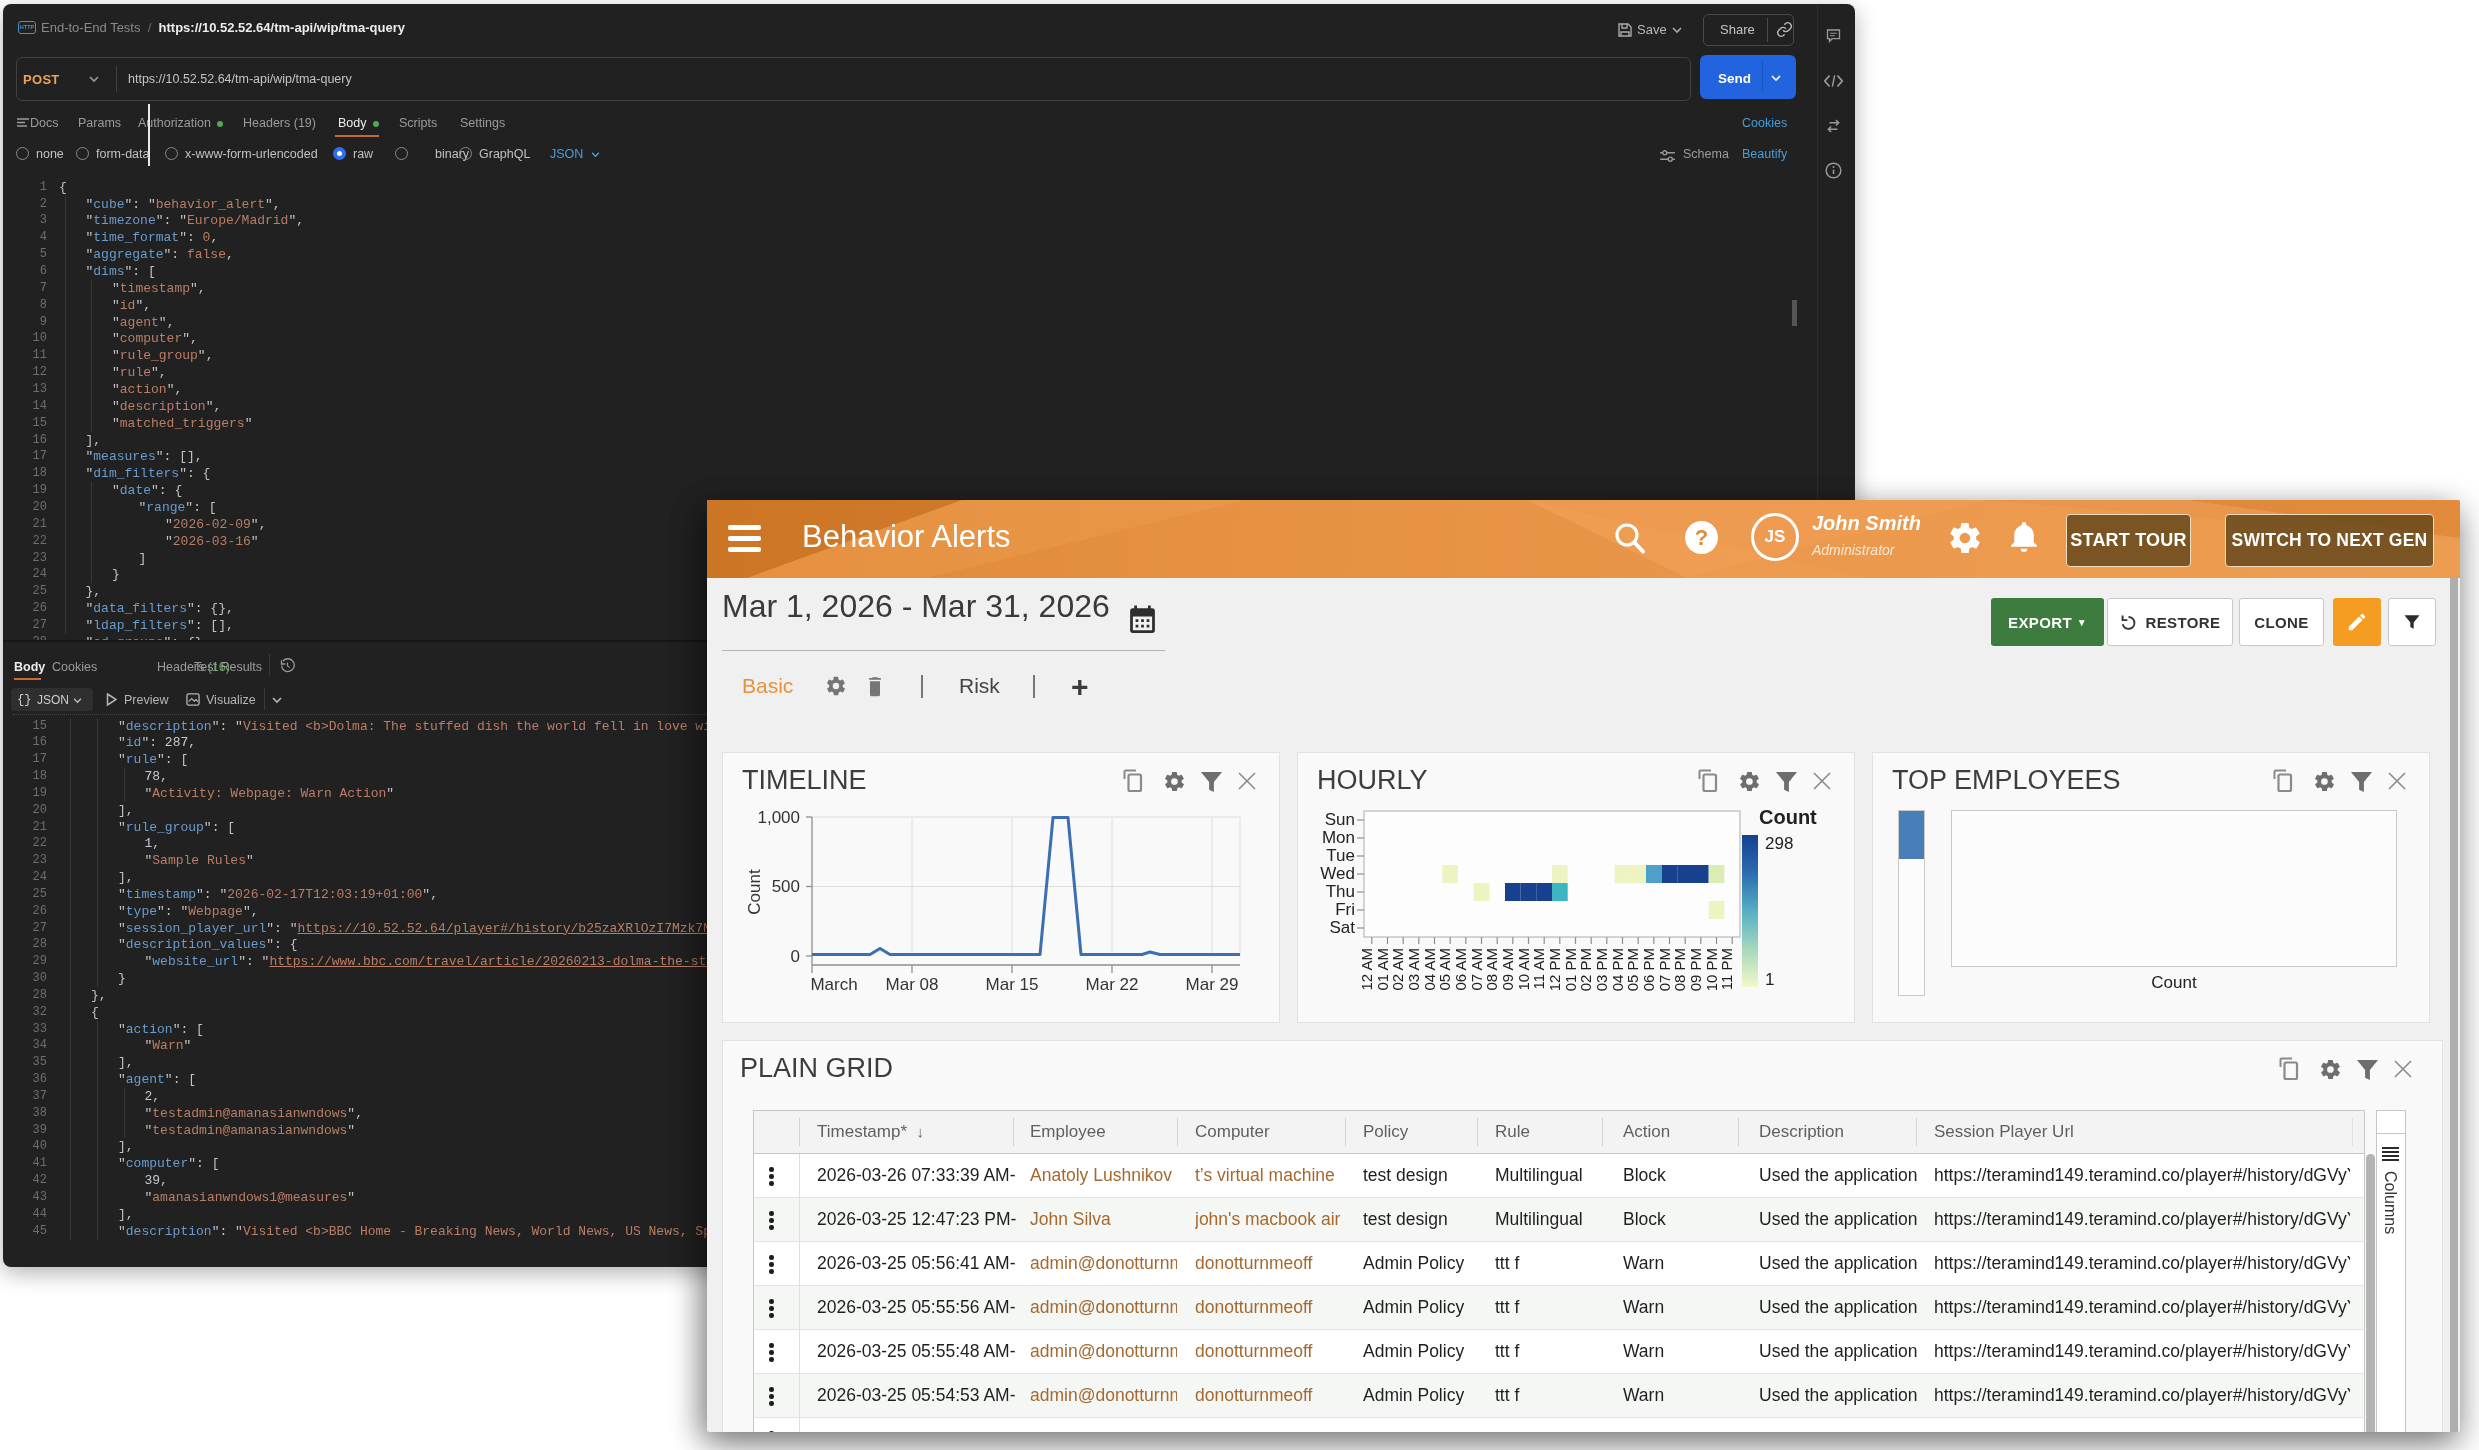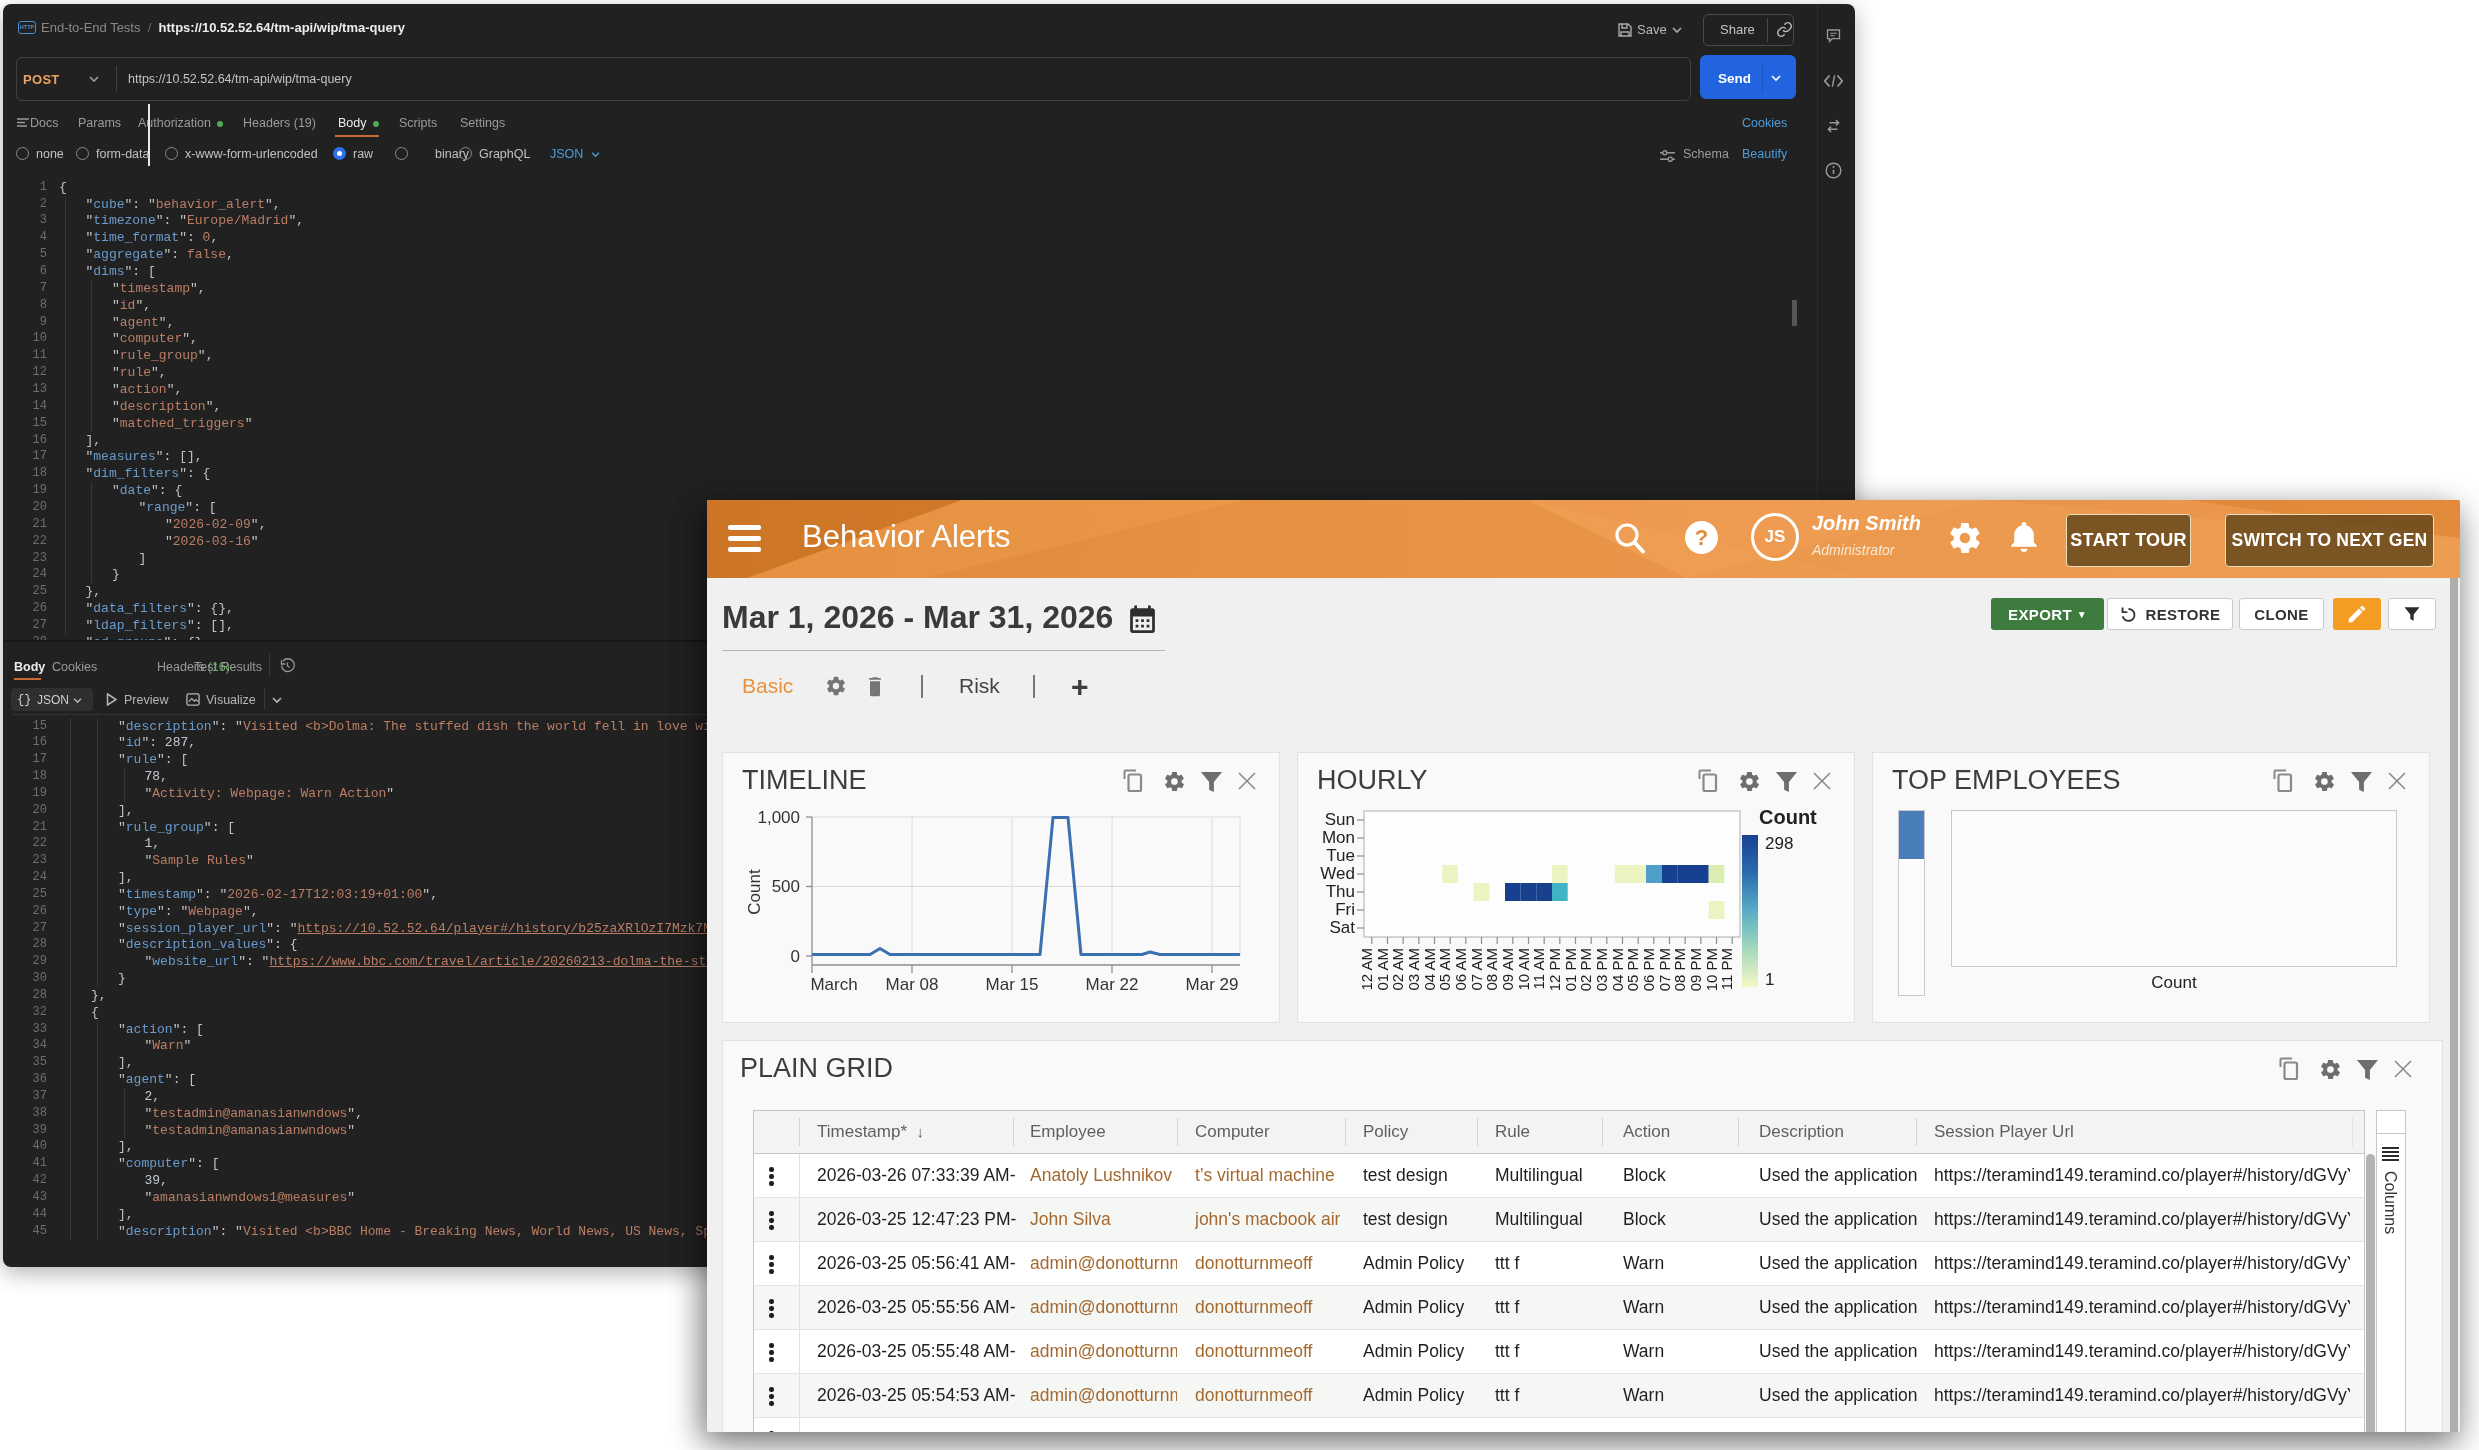--- a/index.html
+++ b/index.html
@@ -13,21 +13,21 @@
 .cl .no { position:absolute; left:0; width:44px; text-align:right; color:#6e6e6e; font-size:12px; text-shadow:none; }
 .cl .c { position:absolute; white-space:pre; }
 .k { color:#6a9bcc; } .s { color:#bb7e65; } .p { color:#c2c2c2; } .n { color:#c3c9d1; }
 .u { text-decoration:underline; }
 .guide { position:absolute; width:1px; background:#373737; }
 #dash { position:absolute; left:707px; top:500px; width:1753px; height:932px;
   background:#f0f0f0; box-shadow:0 12px 34px rgba(0,0,0,.42), -10px 6px 28px rgba(0,0,0,.22);
   overflow:hidden; border-radius:2px; }
 .card { position:absolute; background:#f9f9f9; border:1px solid #e2e2e2; }
 svg { display:block; }
-.btn { position:absolute; height:32px; border-radius:3px; font-weight:bold; font-size:15px;
+.btn { position:absolute; height:48px; border-radius:3px; font-weight:bold; font-size:15px;
   display:flex; align-items:center; justify-content:center; letter-spacing:.4px; }
 .btn.white { background:#fff; border:1px solid #c9c9c9; color:#333; }
 </style></head><body>
 
 <div id="pm">
     <div class="abs" style="left:15px;top:17px;width:18px;height:13px;border:1.2px solid #4a8fd0;border-radius:3px;color:#4a8fd0;font-size:5.5px;font-weight:bold;text-align:center;line-height:10px;">HTTP</div>
 <div class="abs" style="left:38px;top:16px;color:#8a8a8a;font-size:13px;">End-to-End Tests&nbsp; <span style="color:#6e6e6e">/</span>&nbsp; <b style="color:#ececec">https://10.52.52.64/tm-api/wip/tma-query</b></div>
 <svg class="abs" style="left:1614px;top:18px" width="16" height="16" viewBox="0 0 16 16">
 <path d="M2 2 h9 l3 3 v9 h-12 z M5 2 v4 h5 v-4 M4 10 h8 v4 h-8 z" fill="none" stroke="#a9a9a9" stroke-width="1.4"></path>
     </svg>
@@ -242,21 +242,21 @@
       <path fill="#fff" d="M19.4 13c.04-.33.06-.66.06-1s-.02-.67-.06-1l2.1-1.65a.5.5 0 0 0 .12-.64l-2-3.46a.5.5 0 0 0-.6-.22l-2.49 1a7.3 7.3 0 0 0-1.73-1l-.38-2.65A.5.5 0 0 0 13.93 2h-4a.5.5 0 0 0-.5.42l-.37 2.65c-.63.26-1.2.6-1.74 1l-2.48-1a.5.5 0 0 0-.61.22l-2 3.46a.5.5 0 0 0 .12.64L4.56 11c-.04.33-.06.66-.06 1s.02.67.06 1l-2.1 1.65a.5.5 0 0 0-.12.64l2 3.46c.14.24.42.34.6.22l2.49-1c.54.4 1.1.74 1.73 1l.38 2.65c.04.24.25.42.5.42h4c.25 0 .46-.18.5-.42l.37-2.65c.63-.26 1.2-.6 1.74-1l2.48 1c.23.1.47 0 .61-.22l2-3.46a.5.5 0 0 0-.12-.64zM11.93 15.5a3.5 3.5 0 1 1 0-7 3.5 3.5 0 0 1 0 7z"></path>
     </svg>
 <svg class="abs" style="left:1299px;top:19px" width="36" height="36" viewBox="0 0 24 24">
       <path fill="#fff" d="M12 22a2.2 2.2 0 0 0 2.2-2.2h-4.4A2.2 2.2 0 0 0 12 22zm6.5-6.5v-5a6.5 6.5 0 0 0-5-6.32V3.5a1.5 1.5 0 0 0-3 0v.68a6.5 6.5 0 0 0-5 6.32v5L3.5 17.5v1h17v-1z"></path>
     </svg>
 <div class="abs" style="left:1359px;top:14px;width:125px;height:53px;background:rgba(98,68,26,.82);border:1.5px solid #ecdebe;border-radius:4px;"></div>
 <div class="abs" style="left:1359px;top:14px;width:125px;height:53px;text-align:center;line-height:53px;font-size:18px;font-weight:bold;color:#fff;letter-spacing:.2px;">START TOUR</div>
 <div class="abs" style="left:1518px;top:14px;width:209px;height:53px;background:rgba(98,68,26,.82);border:1.5px solid #ecdebe;border-radius:4px;"></div>
 <div class="abs" style="left:1518px;top:14px;width:209px;height:53px;text-align:center;line-height:53px;font-size:17.5px;font-weight:bold;color:#fff;letter-spacing:.2px;">SWITCH TO NEXT GEN</div>
 <div class="abs" style="left:1743px;top:78px;width:8px;height:854px;background:#aeaeae;"></div>
-<div class="abs" style="left:15px;top:99px;font-size:32px;color:#3a3a3a;font-weight:bold;">Mar 1, 2026 - Mar 31, 2026</div>
+<div class="abs" style="left:15px;top:88px;font-size:32px;color:#3a3a3a;">Mar 1, 2026 - Mar 31, 2026</div>
 <svg class="abs" style="left:419px;top:104px" width="33" height="33" viewBox="0 0 24 24">
       <path fill="#2e2e2e" d="M19 3h-1V1h-2v2H8V1H6v2H5a2 2 0 0 0-2 2v14a2 2 0 0 0 2 2h14a2 2 0 0 0 2-2V5a2 2 0 0 0-2-2zm0 16H5V9h14zM7 11h2v2H7zm4 0h2v2h-2zm4 0h2v2h-2zM7 15h2v2H7zm4 0h2v2h-2zm4 0h2v2h-2z"></path>
     </svg>
 <div class="abs" style="left:15px;top:150px;width:443px;height:1px;background:#b5b5b5;"></div>
 <div class="btn" style="left:1284px;top:98px;width:113px;background:#3e7b3e;color:#fff;">EXPORT&nbsp; <span style="font-size:10px">▼</span></div>
 <div class="btn white" style="left:1400px;top:98px;width:126px;"><svg width="19" height="19" viewBox="0 0 24 24" style="margin-right:7px">
         <path d="M12 5 a7.5 7.5 0 1 1 -7.3 9.3 M4.5 3 v6 h6" fill="none" stroke="#333" stroke-width="2.4"></path>
       </svg>RESTORE</div>
 <div class="btn white" style="left:1532px;top:98px;width:85px;">CLONE</div>
 <div class="btn" style="left:1626px;top:98px;width:48px;background:#f59c23;">

